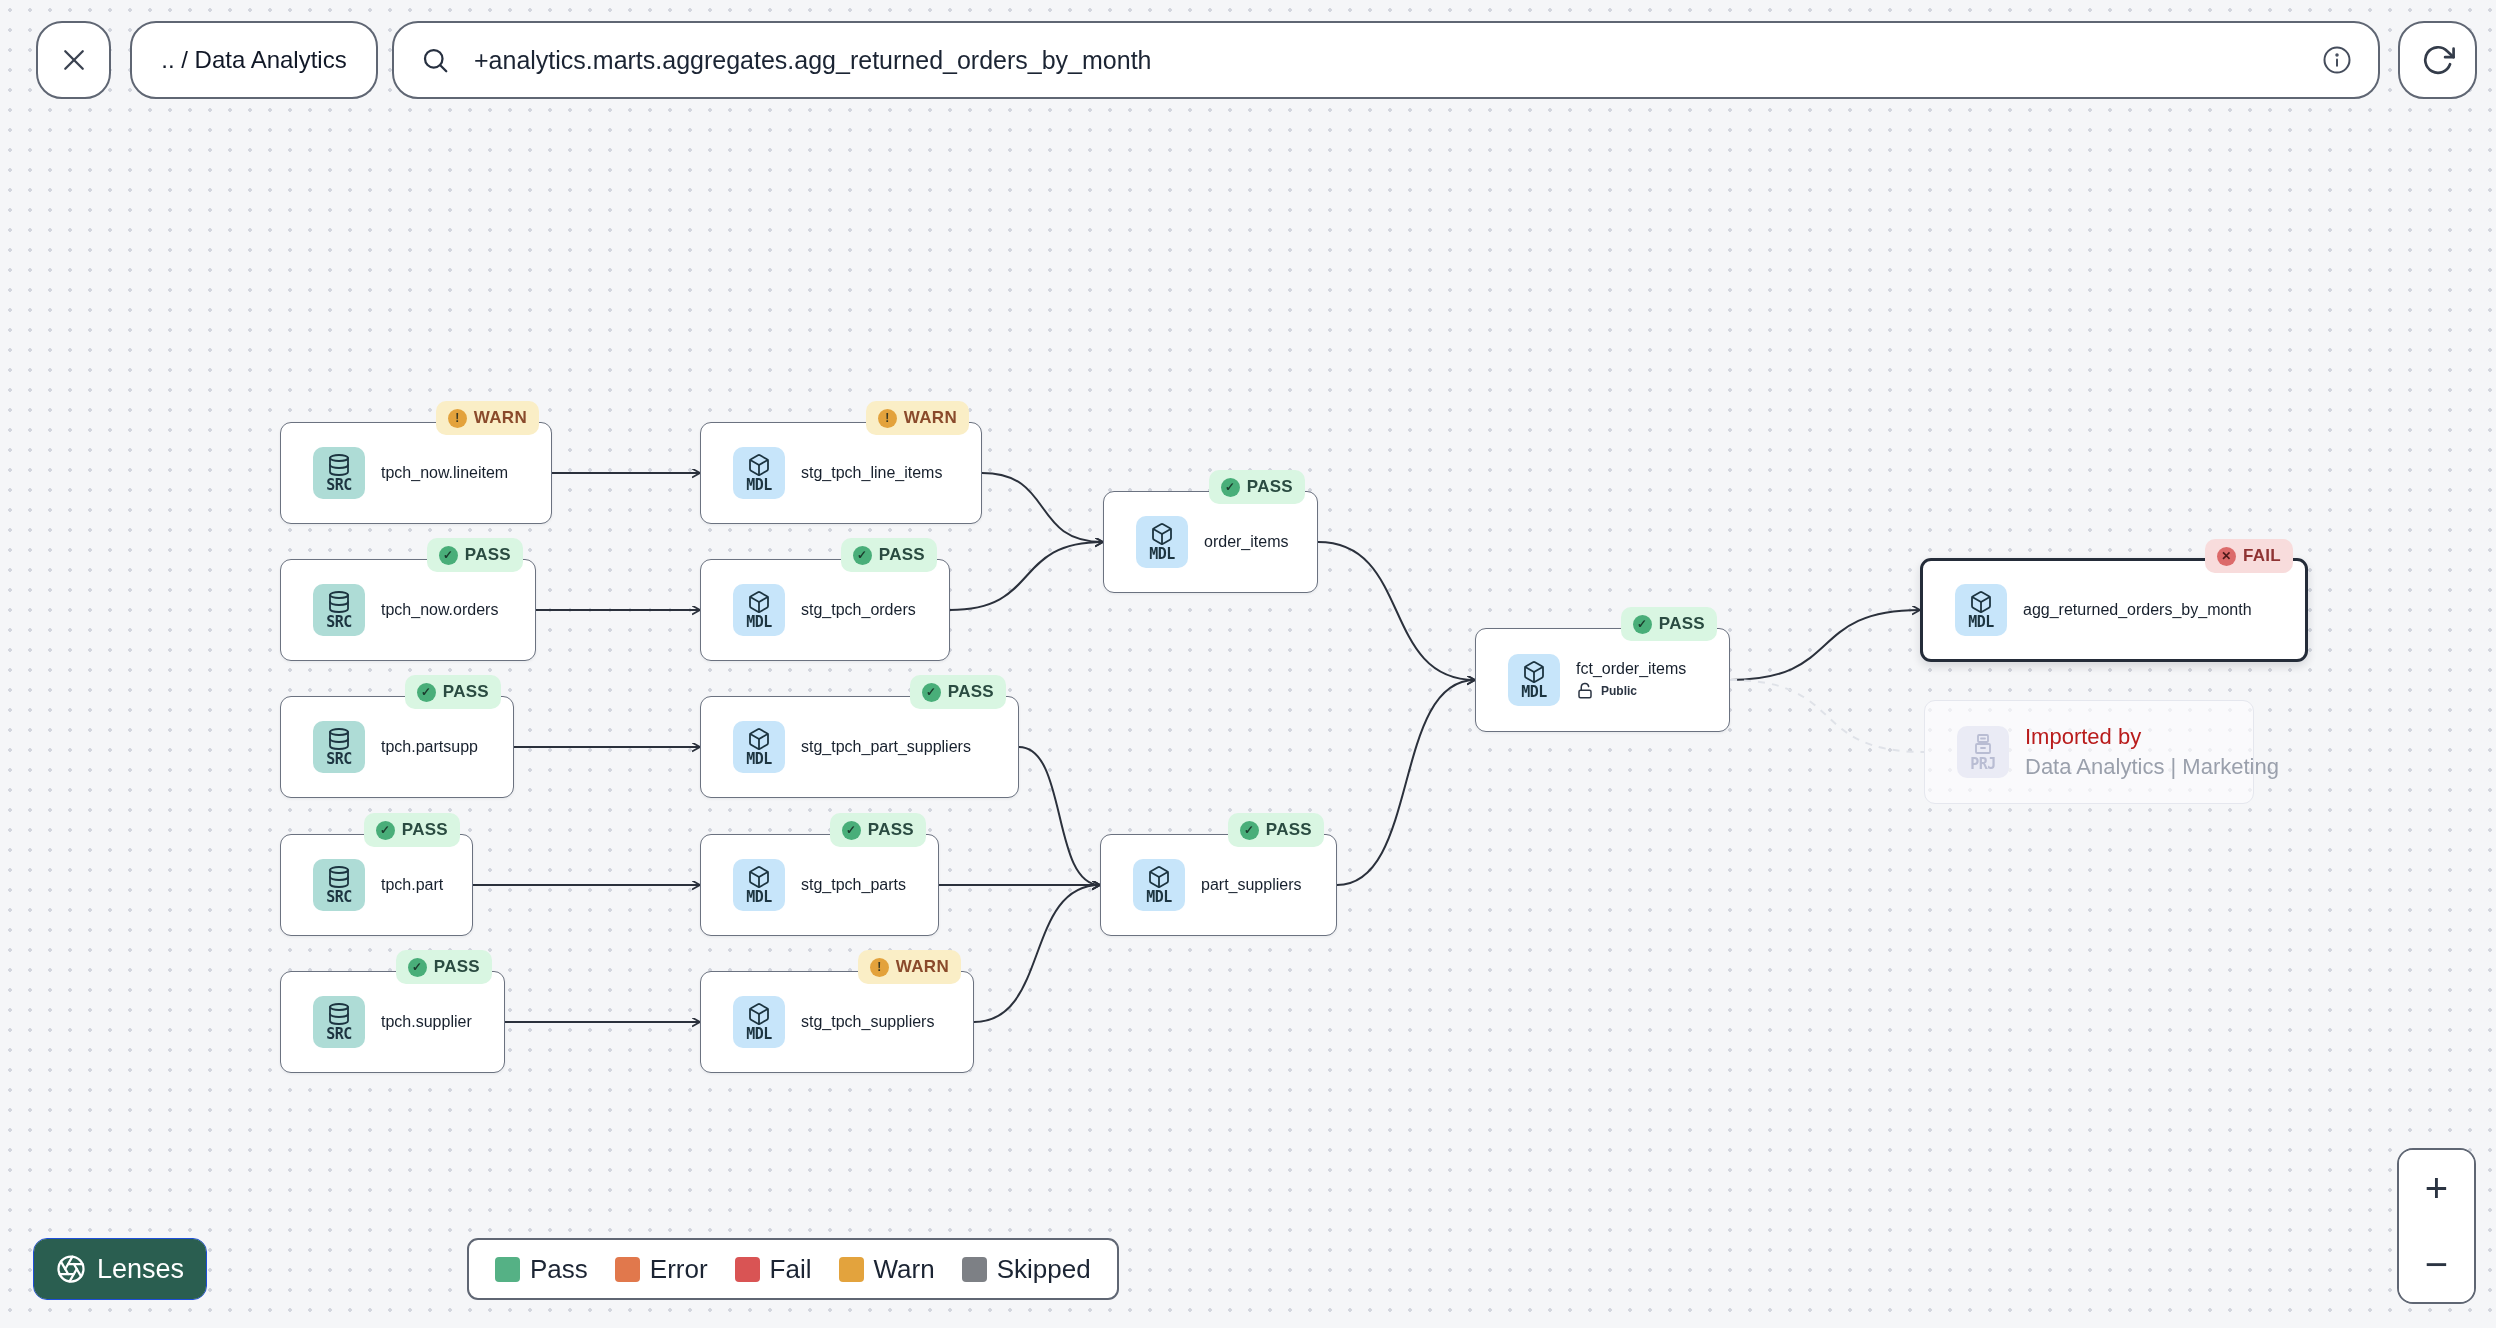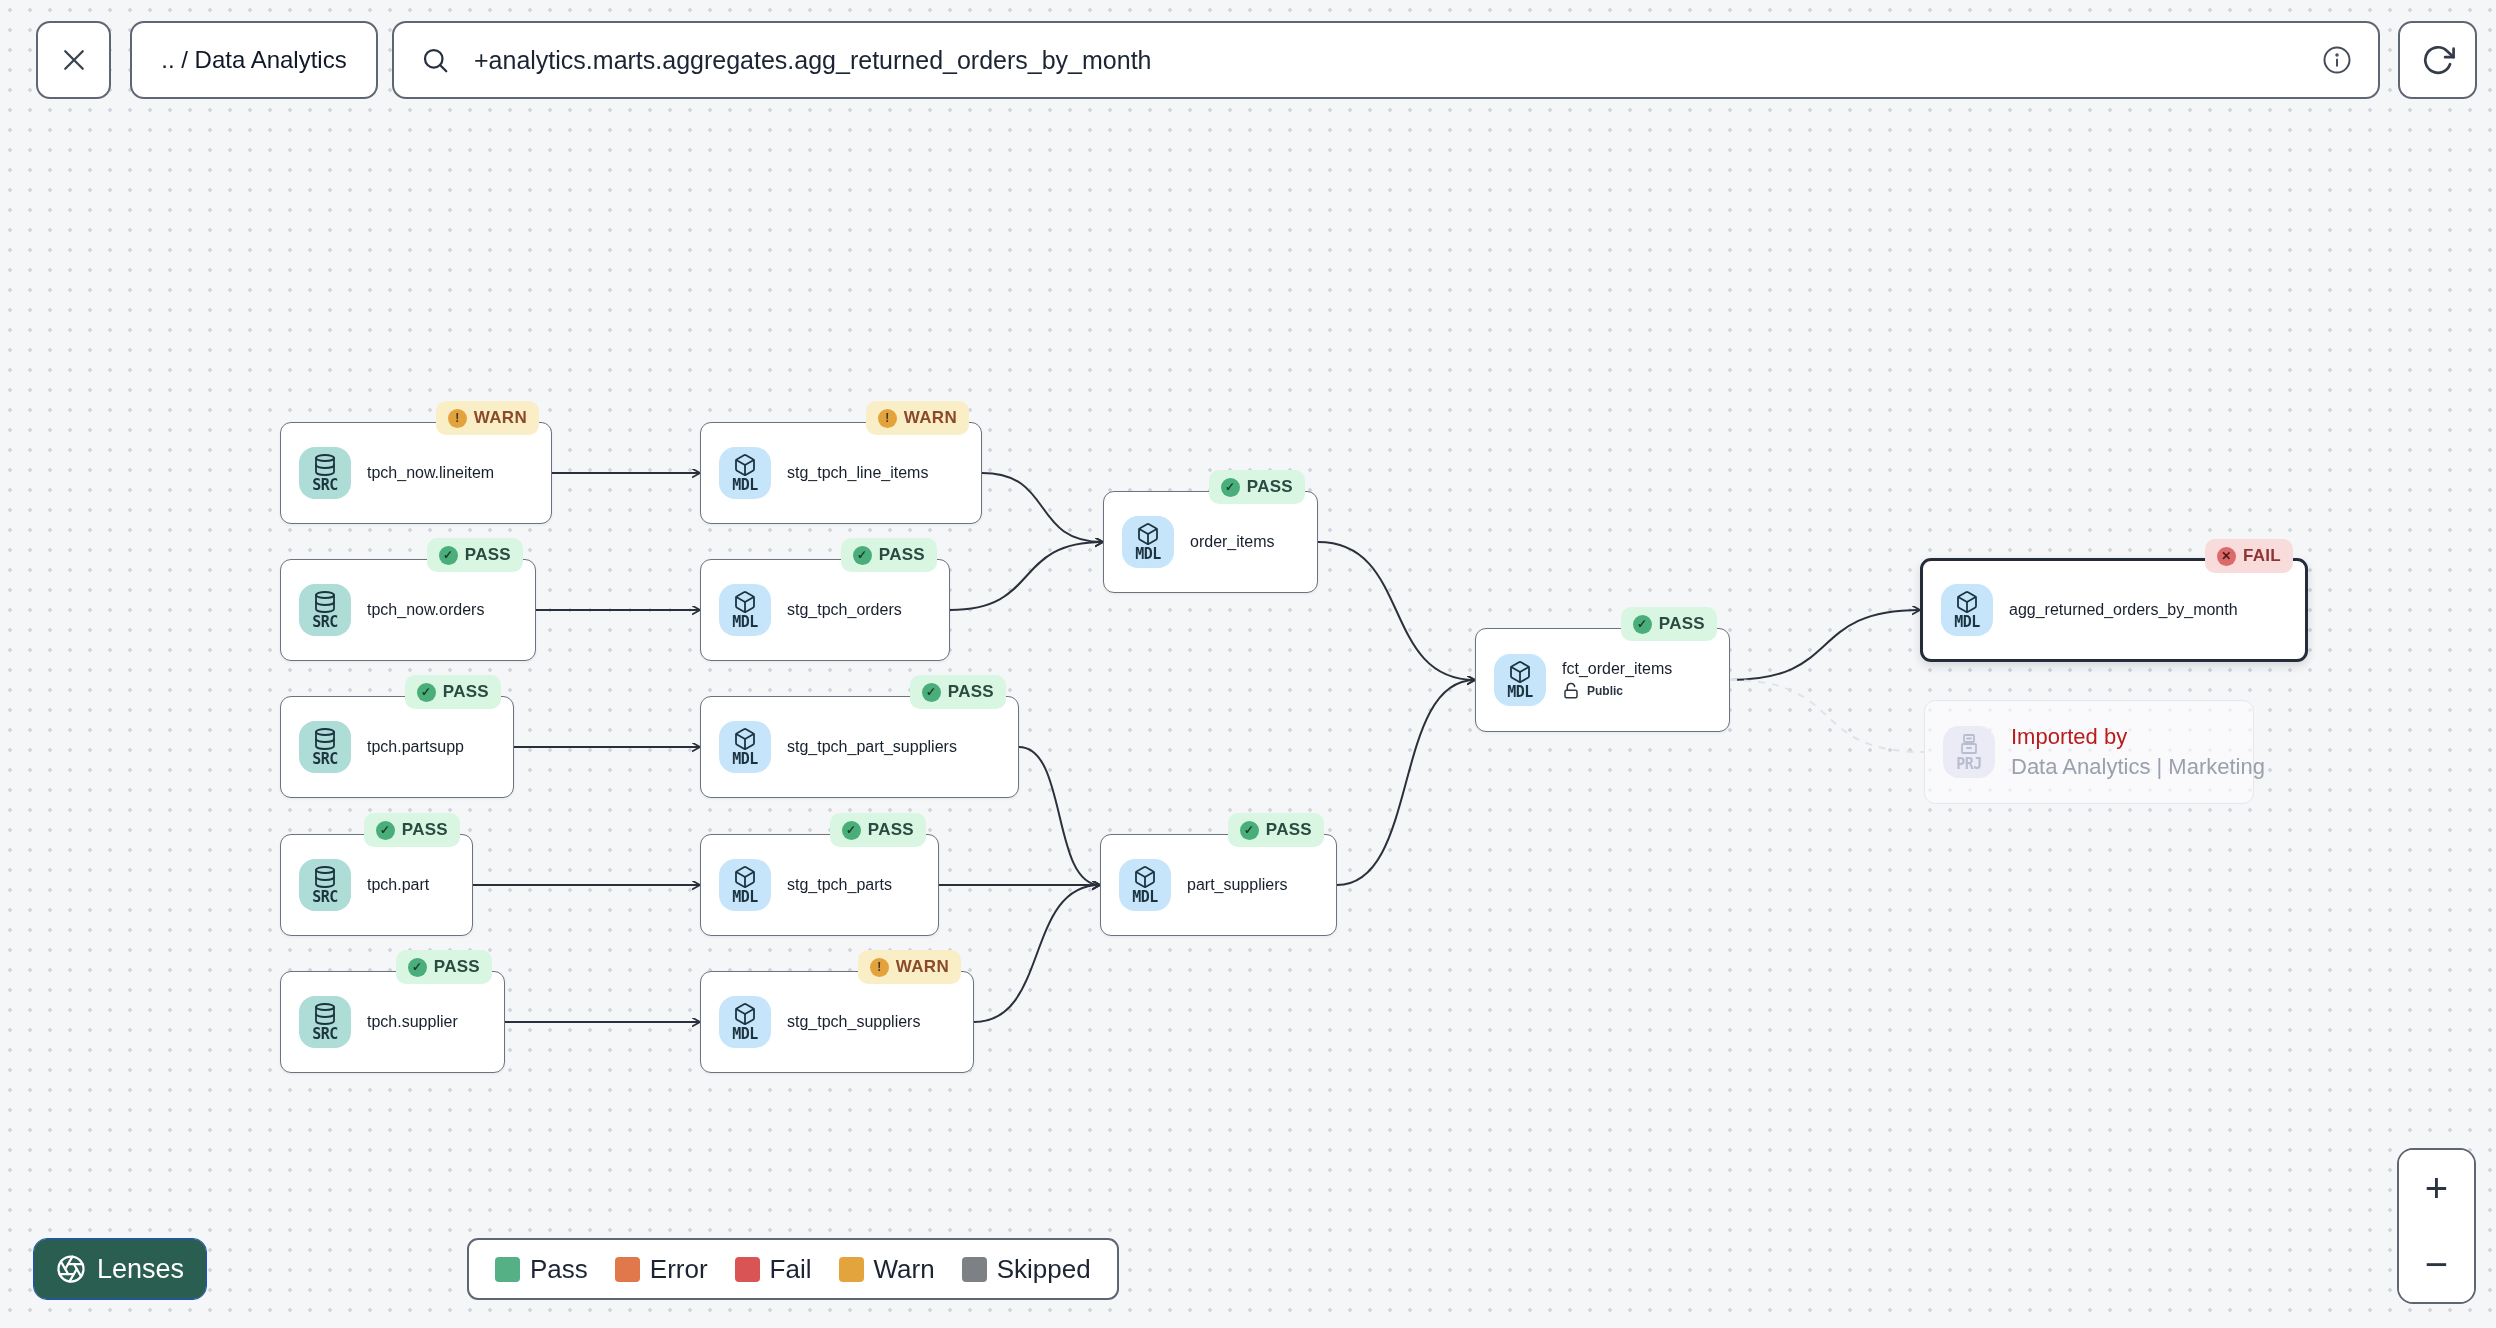--- a/index.html
+++ b/index.html
@@ -19,23 +19,24 @@
   
   #nodes{position:absolute;left:0;top:0;width:100%;height:100%;z-index:2;}
   .node{
     position:absolute;background:#fff;border:1.5px solid #6b7280;border-radius:11px;
     display:flex;align-items:center;gap:16px;padding:0 18px;box-sizing:border-box;
     box-shadow:0 1px 3px rgba(20,25,40,.07);
   }
   .node.selected{border:3px solid #242c39;box-shadow:0 4px 10px rgba(20,25,40,.14);}
   .node.ghost{border:1.5px solid #e5e7ee;background:rgba(252,252,254,.65);box-shadow:none;}
   .node-icon{
-    width:52px;height:52px;border-radius:16px;flex:0 0 auto;
+    width:52px;height:52px;border-radius:10px;flex:0 0 auto;
     display:flex;flex-direction:column;align-items:center;justify-content:center;gap:0;
     color:#1c3440;
+    margin-left:14px;
   }
   .node-icon svg{width:24px;height:24px;stroke:#1c3440;}
   .node-icon .tag{font:700 15px "DejaVu Sans Mono",monospace;line-height:17px;letter-spacing:-.5px;}
   .node.src .node-icon{background:#aedcd6;}
   .node.mdl .node-icon{background:#c7e5fa;}
   .node.prj .node-icon{background:#eaebf5;color:#b9bdd3;}
   .node.prj .node-icon svg{stroke:#b9bdd3;}
   .node-text{display:flex;flex-direction:column;gap:4px;min-width:0;}
   .node-title{font-size:16px;color:#17202d;white-space:nowrap;text-align:center;}
   .node-sub{display:flex;align-items:center;gap:7px;font-size:12px;color:#2b3442;font-weight:bold;}
@@ -50,21 +51,21 @@
   }
   .badge-ico{width:19px;height:19px;border-radius:50%;display:flex;align-items:center;justify-content:center;
     font-size:12px;font-weight:700;color:rgba(15,30,25,.8);}
   .badge.pass{background:#d9f6e2;color:#2a4b41;}
   .badge.pass .badge-ico{background:#49ae79;}
   .badge.warn{background:#faeec6;color:#8a4a2b;}
   .badge.warn .badge-ico{background:#e3a23c;}
   .badge.fail{background:#f8dcdc;color:#8f3333;}
   .badge.fail .badge-ico{background:#dc6a6a;color:rgba(40,5,5,.8);}
   
-  .tb-btn{position:absolute;background:#fff;border:2px solid #5f6673;border-radius:14px;
+  .tb-btn{position:absolute;background:#fff;border:2px solid #5f6673;border-radius:26px;
     display:flex;align-items:center;justify-content:center;box-sizing:border-box;z-index:5;}
   #close-btn{left:36px;top:21px;width:75px;height:78px;}
   #breadcrumb{left:130px;top:21px;width:248px;height:78px;font-size:24px;color:#111827;white-space:nowrap;}
   #searchbox{left:392px;top:21px;width:1988px;height:78px;justify-content:flex-start;padding:0 26px;gap:24px;}
   #searchbox input{
     flex:1;border:none;outline:none;background:transparent;font-family:"Liberation Sans",sans-serif;
     font-size:25px;color:#1b2433;padding:0;
   }
   #refresh-btn{left:2398px;top:21px;width:79px;height:78px;}
   .icon24{width:30px;height:30px;}

